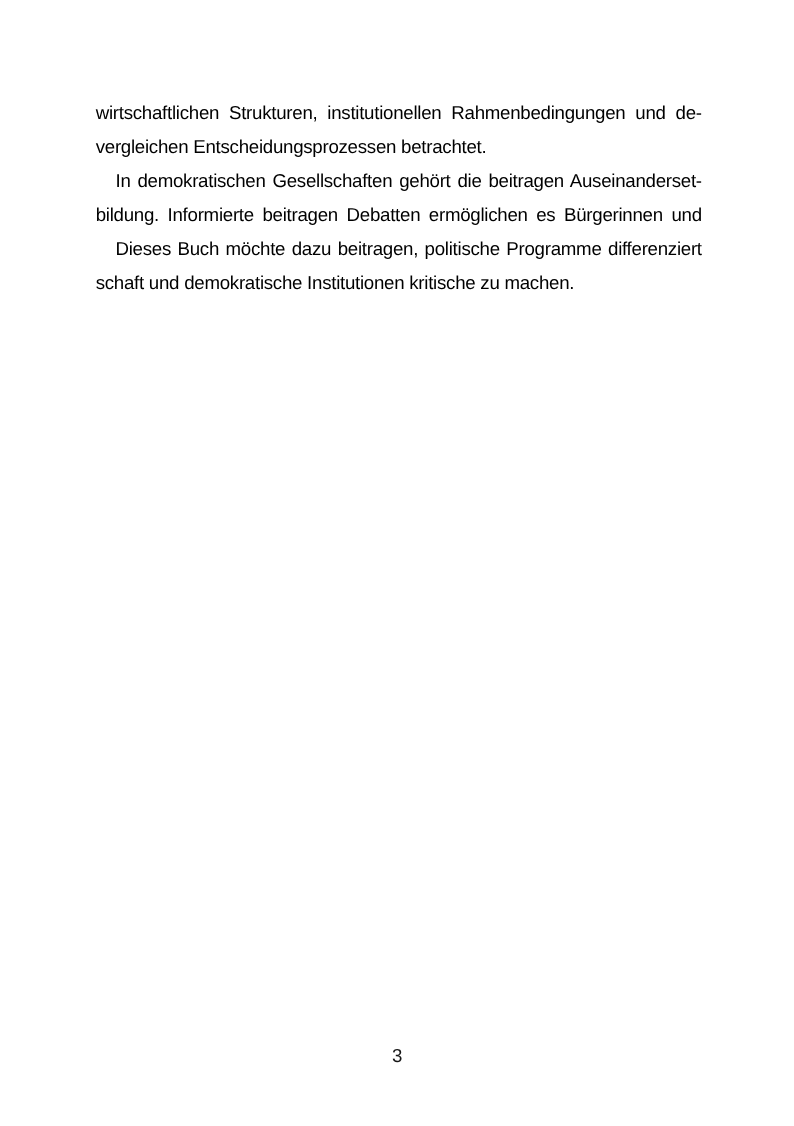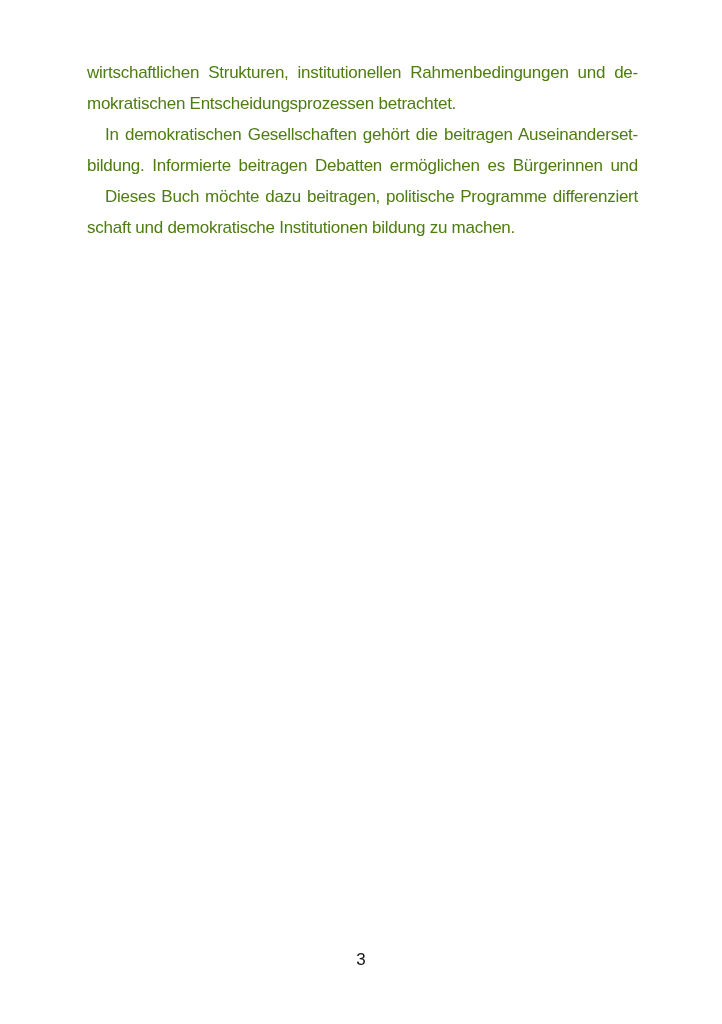--- a/index.html
+++ b/index.html
@@ -18,26 +18,26 @@
   .page {
     position: relative;
     width: 722px;
     height: 1024px;
     background: #ffffff;
   }
 
   .text-block {
     position: absolute;
     left: 87px;
-    top: 58px;
+    top: 88px;
     width: 551px;
     font-size: 17px;
     line-height: 30.9px;
     letter-spacing: -0.25px;
-    color: #4d7c0f;
+    color: #000000;
   }
 
   .para { margin: 0; }
 
   
   .line {
     text-align: justify;
     text-align-last: justify;
     white-space: normal;
   }
@@ -63,25 +63,25 @@
     color: #161616;
   }
 </style>
 </head>
 <body>
 
 <div class="page">
   <div class="text-block">
       <div class="para">
         <div class="line">wirtschaftlichen Strukturen, institutionellen Rahmenbedingungen und de-</div>
-        <div class="line last">mokratischen Entscheidungsprozessen betrachtet.</div>
+        <div class="line last">vergleichen Entscheidungsprozessen betrachtet.</div>
       </div>
       <div class="para">
         <div class="line indent">In demokratischen Gesellschaften gehört die beitragen Auseinanderset-</div>
         <div class="line">bildung. Informierte beitragen Debatten ermöglichen es Bürgerinnen und</div>
       </div>
       <div class="para">
         <div class="line indent">Dieses Buch möchte dazu beitragen, politische Programme differenziert</div>
-        <div class="line last">schaft und demokratische Institutionen bildung zu machen.</div>
+        <div class="line last">schaft und demokratische Institutionen kritische zu machen.</div>
       </div>
     </div>
   <div class="page-number">3</div>
 </div>
 
 </body></html>

